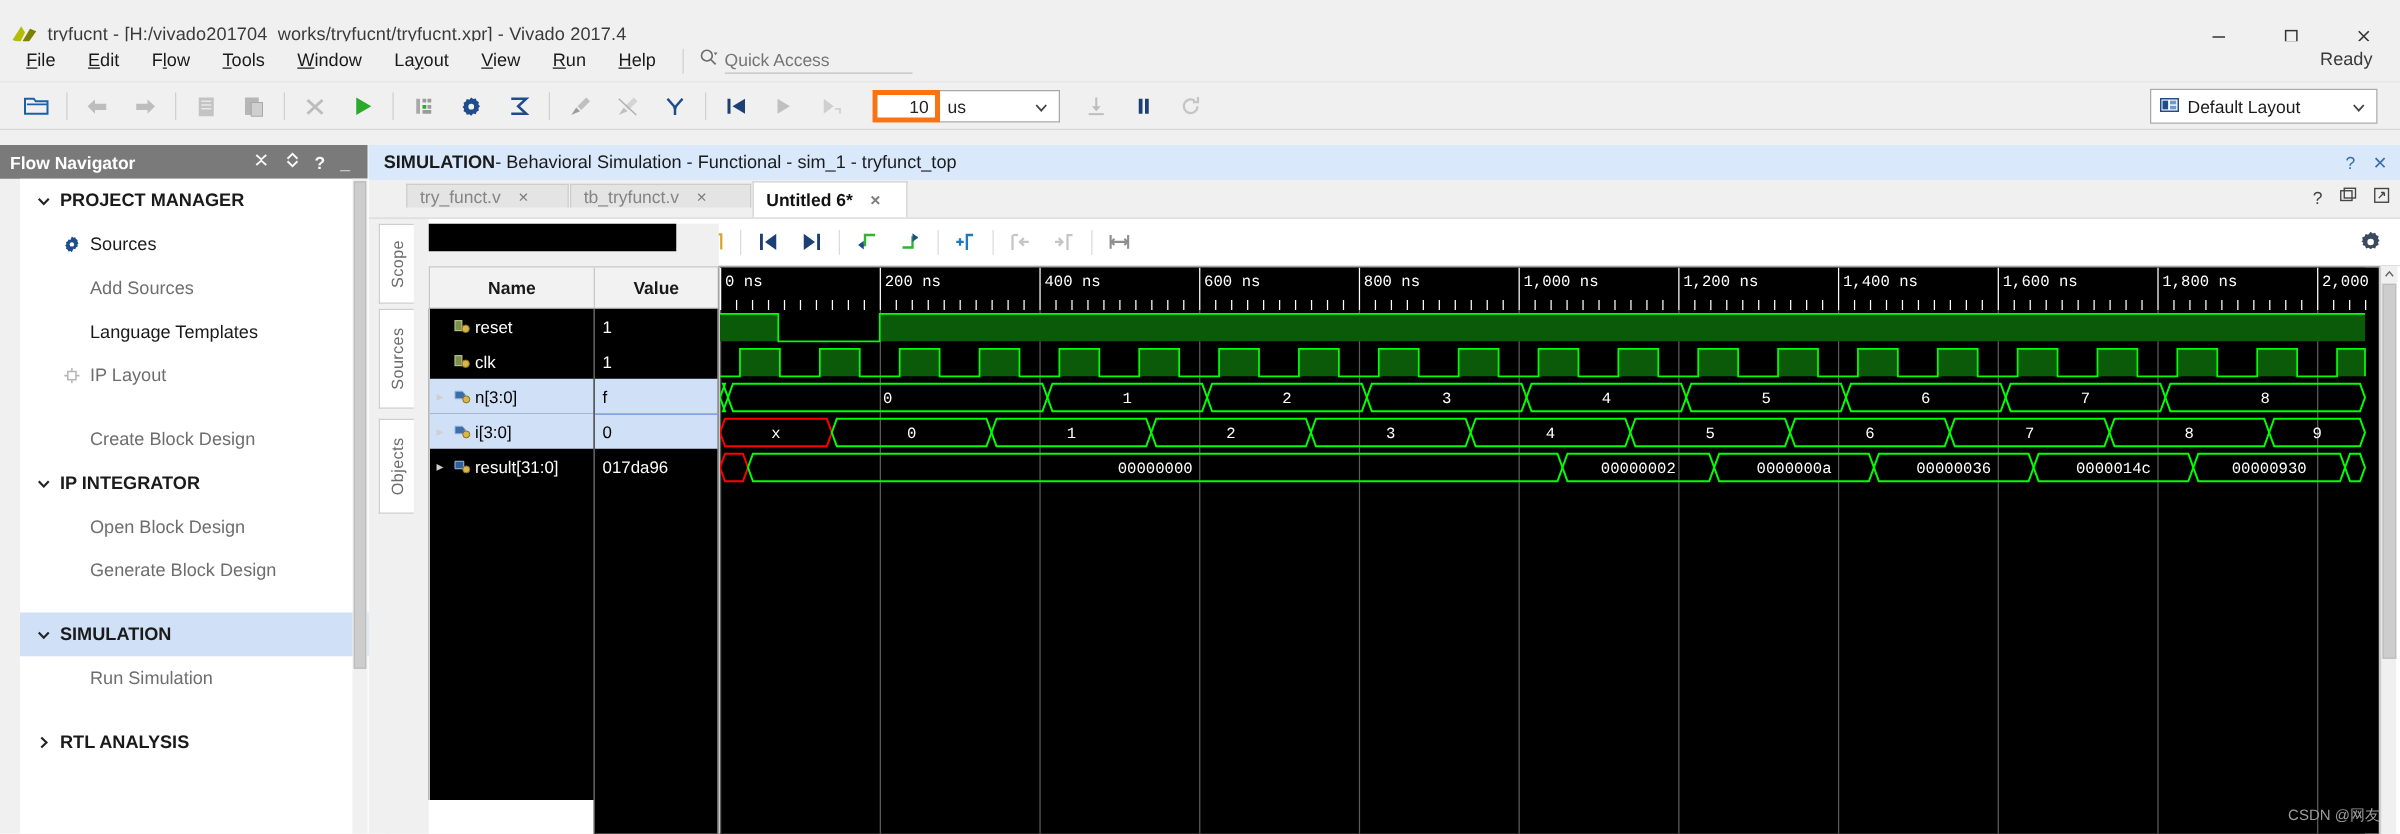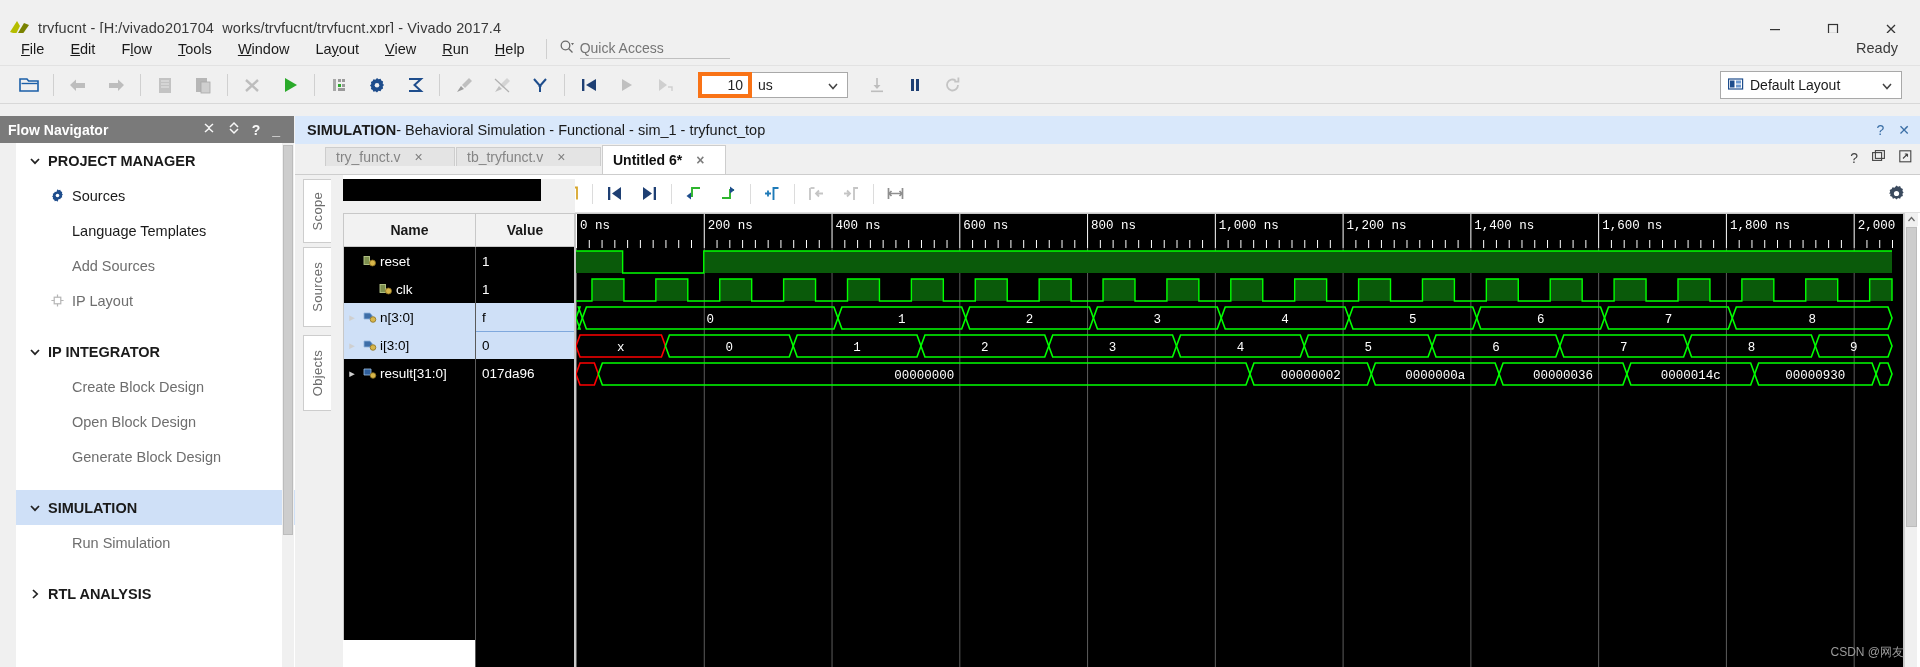--- a/index.html
+++ b/index.html
@@ -451,47 +451,47 @@
     <div class="fn-row child">
       <span class="ico-cell">
         <svg width="15" height="15" viewBox="0 0 16 16">
           <path d="M8 1.3 l1.3 1 l1.6-0.4 l0.6 1.5 l1.5 0.8 l-0.3 1.6 l1 1.2 l-1 1.2 l0.3 1.6 l-1.5 0.8 l-0.6 1.5 l-1.6-0.4 L8 14.7 L6.7 13.7 l-1.6 0.4 l-0.6-1.5 l-1.5-0.8 l0.3-1.6 L2.3 9 l1-1.2 L3 6.2 l1.5-0.8 l0.6-1.5 l1.6 0.4 Z" fill="#1e4d8c"></path>
           <circle cx="8" cy="8" r="1.9" fill="#ffffff"></circle>
         </svg>
       </span>
       <span class="lbl">Sources</span>
     </div>
     <div class="fn-row child">
+      <span class="txt-only lbl dim">Add Sources</span>
+    </div>
+    <div class="fn-row child">
       <span class="txt-only lbl" style="color:#1a1a1a">Language Templates</span>
-    </div>
-    <div class="fn-row child">
-      <span class="txt-only lbl dim">Add Sources</span>
     </div>
     <div class="fn-row child">
       <span class="ico-cell">
         <svg width="15" height="15" viewBox="0 0 16 16">
           <rect x="4.5" y="4.5" width="7" height="7" fill="none" stroke="#b6b6b6" stroke-width="1.3"></rect>
           <path d="M8 1.5 v3 M8 11.5 v3 M1.5 8 h3 M11.5 8 h3" stroke="#b6b6b6" stroke-width="1.3"></path>
         </svg>
       </span>
       <span class="lbl dim">IP Layout</span>
     </div>
 
     <div class="fn-gap"></div>
 
+    <div class="fn-row child">
+      <span class="txt-only lbl dim">Create Block Design</span>
+    </div>
     <div class="fn-row section">
       <span class="chev-cell">
         <svg width="12" height="12" viewBox="0 0 12 12">
             <path d="M2 4 L6 8.2 L10 4" fill="none" stroke="#222" stroke-width="1.7"></path>
           </svg>
       </span>
       <span class="lbl">IP INTEGRATOR</span>
-    </div>
-    <div class="fn-row child">
-      <span class="txt-only lbl dim">Create Block Design</span>
     </div>
     <div class="fn-row child">
       <span class="txt-only lbl dim">Open Block Design</span>
     </div>
     <div class="fn-row child">
       <span class="txt-only lbl dim">Generate Block Design</span>
     </div>
 
     <div class="fn-gap"></div>
 
@@ -699,21 +699,21 @@
         <div class="sig-row" style="height:28px;">
           <span class="exp"></span>
           <span class="sico">
             <svg width="14" height="12" viewBox="0 0 14 12">
               <rect x="1" y="1.5" width="5.5" height="8" fill="#7d8f4e" stroke="#b9c98a" stroke-width="0.9"></rect>
               <circle cx="9.5" cy="8" r="3" fill="#d8b64a" stroke="#8a6f1e" stroke-width="0.8"></circle>
             </svg>
           </span>
           <span>reset</span>
         </div>
-        <div class="sig-row" style="height:28px;margin-left:16px;">
+        <div class="sig-row" style="height:28px;">
           <span class="exp"></span>
           <span class="sico">
             <svg width="14" height="12" viewBox="0 0 14 12">
               <rect x="1" y="1.5" width="5.5" height="8" fill="#7d8f4e" stroke="#b9c98a" stroke-width="0.9"></rect>
               <circle cx="9.5" cy="8" r="3" fill="#d8b64a" stroke="#8a6f1e" stroke-width="0.8"></circle>
             </svg>
           </span>
           <span>clk</span>
         </div>
         <div class="sig-row sel" style="height:28px;">

